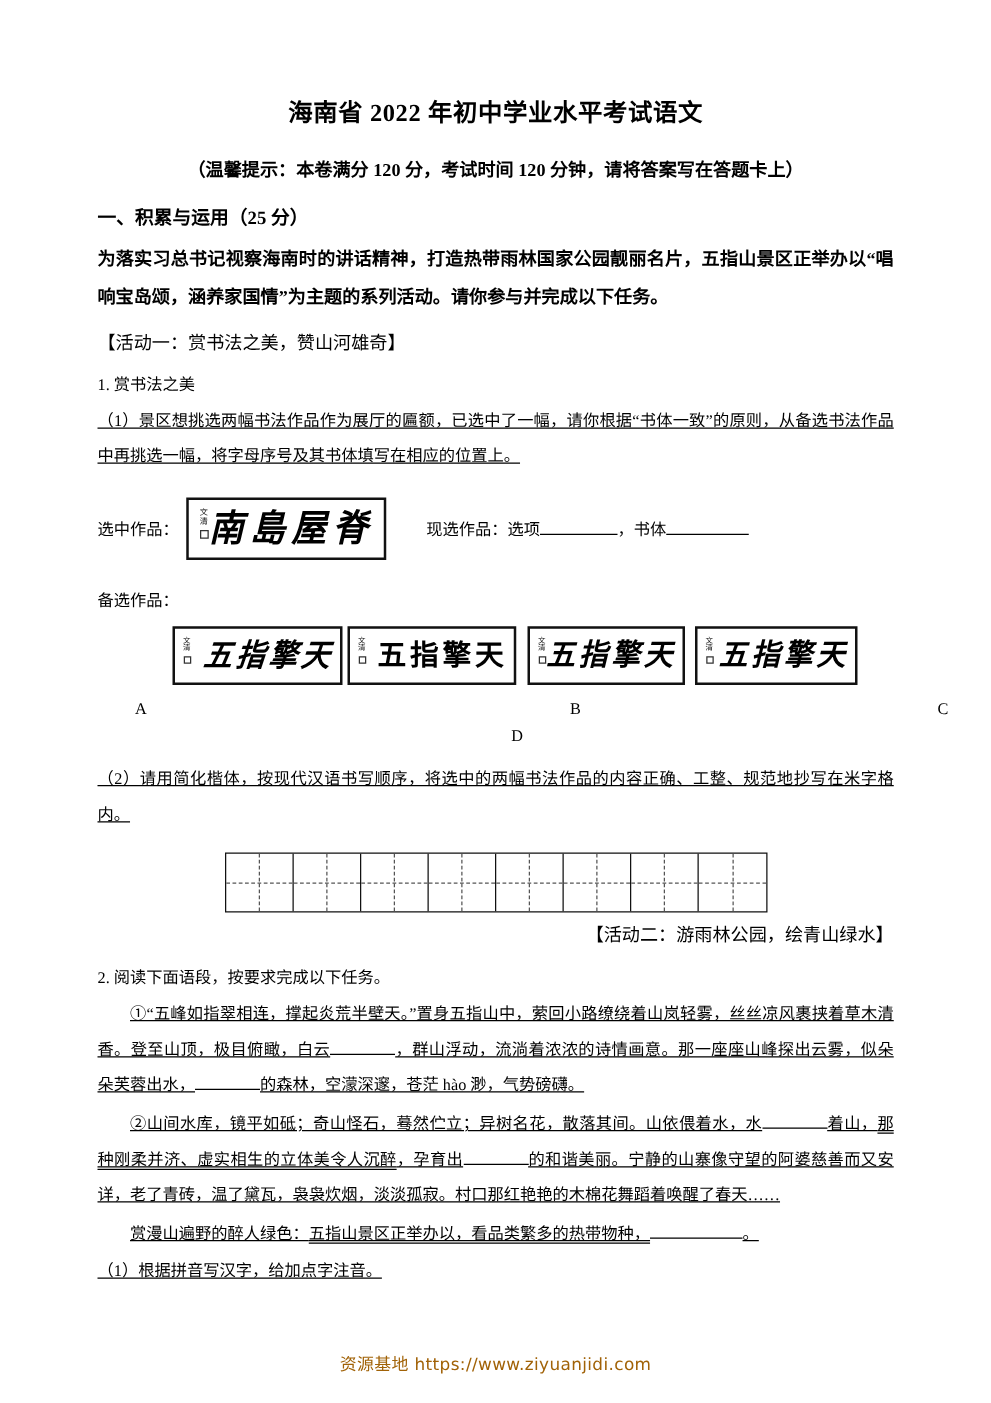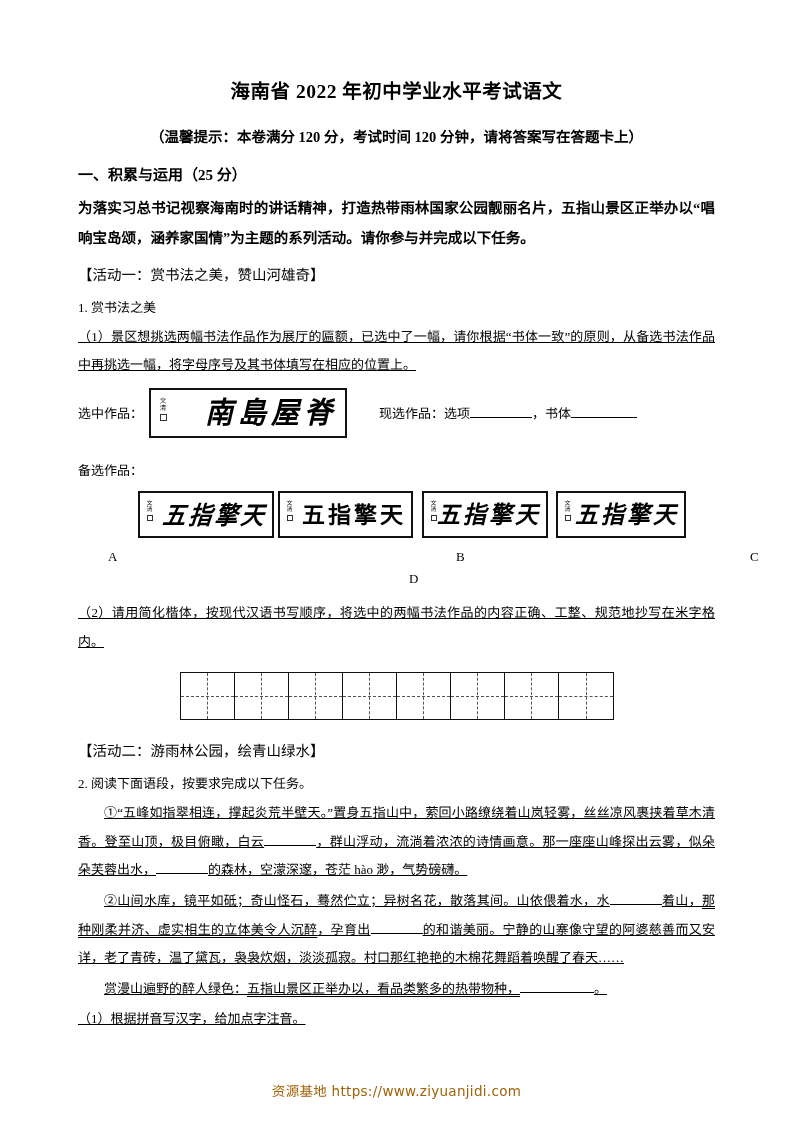--- a/index.html
+++ b/index.html
@@ -69,30 +69,30 @@
     text-align: justify;
     margin: 0 0 2px 0;
     text-decoration: underline;
   }
   .indent-2 { text-indent: 26px; }
 
   
   .calli-row {
     display: flex;
     align-items: center;
-    margin: 8px 0 0 0;
+    margin: 18px 0 0 0;
   }
   .calli-label {
     font-size: 13px;
     margin-right: 6px;
     white-space: nowrap;
   }
   .calli-frame {
     border: 2px solid #111;
-    width: 198px;
+    width: 160px;
     height: 50px;
     background: #fff;
     display: flex;
     align-items: center;
     justify-content: flex-end;
     padding: 0 6px 0 4px;
     box-sizing: border-box;
     position: relative;
     overflow: hidden;
   }
@@ -344,21 +344,21 @@
         <div class="tzg-cell"></div>
         <div class="tzg-cell"></div>
         <div class="tzg-cell"></div>
         <div class="tzg-cell"></div>
         <div class="tzg-cell"></div>
         <div class="tzg-cell"></div>
         <div class="tzg-cell"></div>
       </div>
     </div>
 
-    <div class="activity-head" style="margin-top:20px;">【活动二：游雨林公园，绘青山绿水】</div>
+    <div class="activity-head" style="margin-top:8px;text-align:right;">【活动二：游雨林公园，绘青山绿水】</div>
 
     <div class="q-line">2. 阅读下面语段，按要求完成以下任务。</div>
 
     <div class="q-para indent-2">
       <span>①“五峰如指翠相连，撑起炎荒半壁天。”置身五指山中，萦回小路缭绕着山岚轻雾，丝丝凉风裹挟着草木清香。登至山顶，极目俯瞰，白云</span><span class="blank-m"></span><span>，群山浮动，流淌着浓浓的诗情画意。那一座座山峰探出云雾，似朵朵芙蓉出水，</span><span class="blank-m"></span><span>的森林，空濛深邃，苍茫 hào 渺，气势磅礴。</span>
     </div>
 
     <div class="q-para indent-2">
       <span>②山间水库，镜平如砥；奇山怪石，蓦然伫立；异树名花，散落其间。山依偎着水，水</span><span class="blank-m"></span><span>着山，</span><span class="u-line">那种刚柔并济、虚实相生的立体美令人沉醉</span><span>，孕育出</span><span class="blank-m"></span><span>的和谐美丽。宁静的山寨像守望的阿婆慈善而又安详，老了青砖，温了黛瓦，袅袅炊烟，淡淡孤寂。村口那红艳艳的木棉花舞蹈着唤醒了春天……</span>
     </div>

